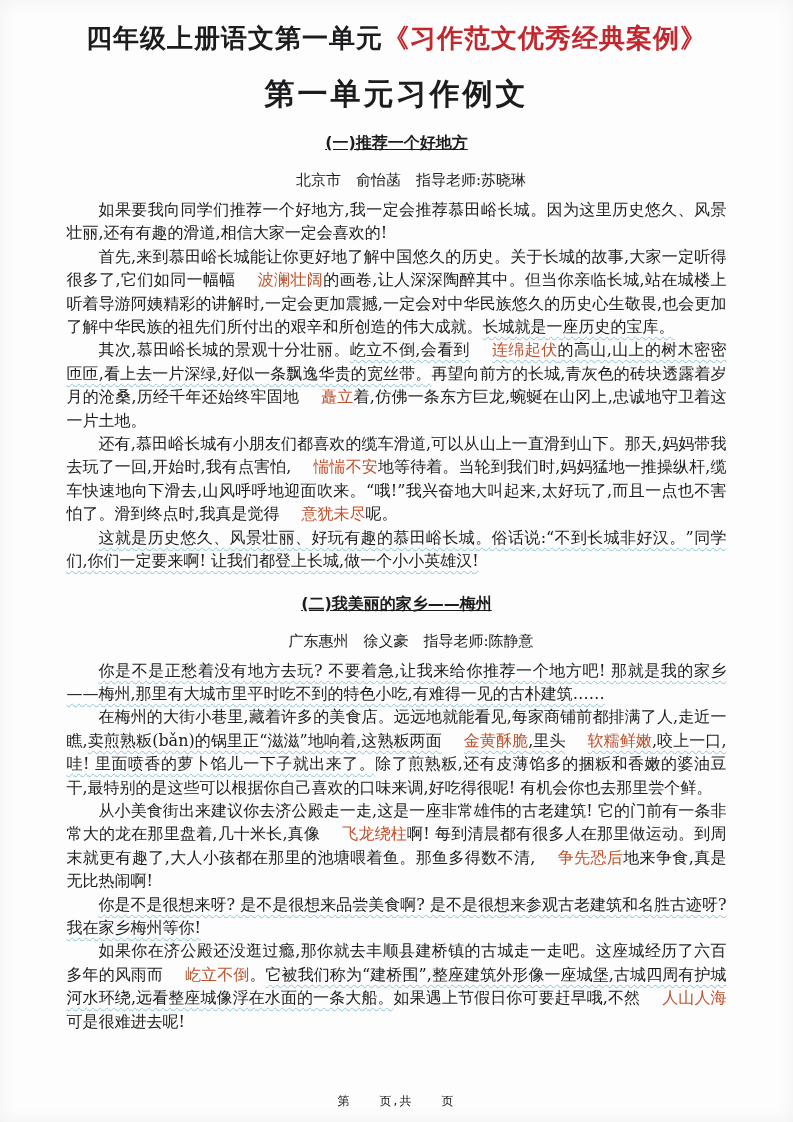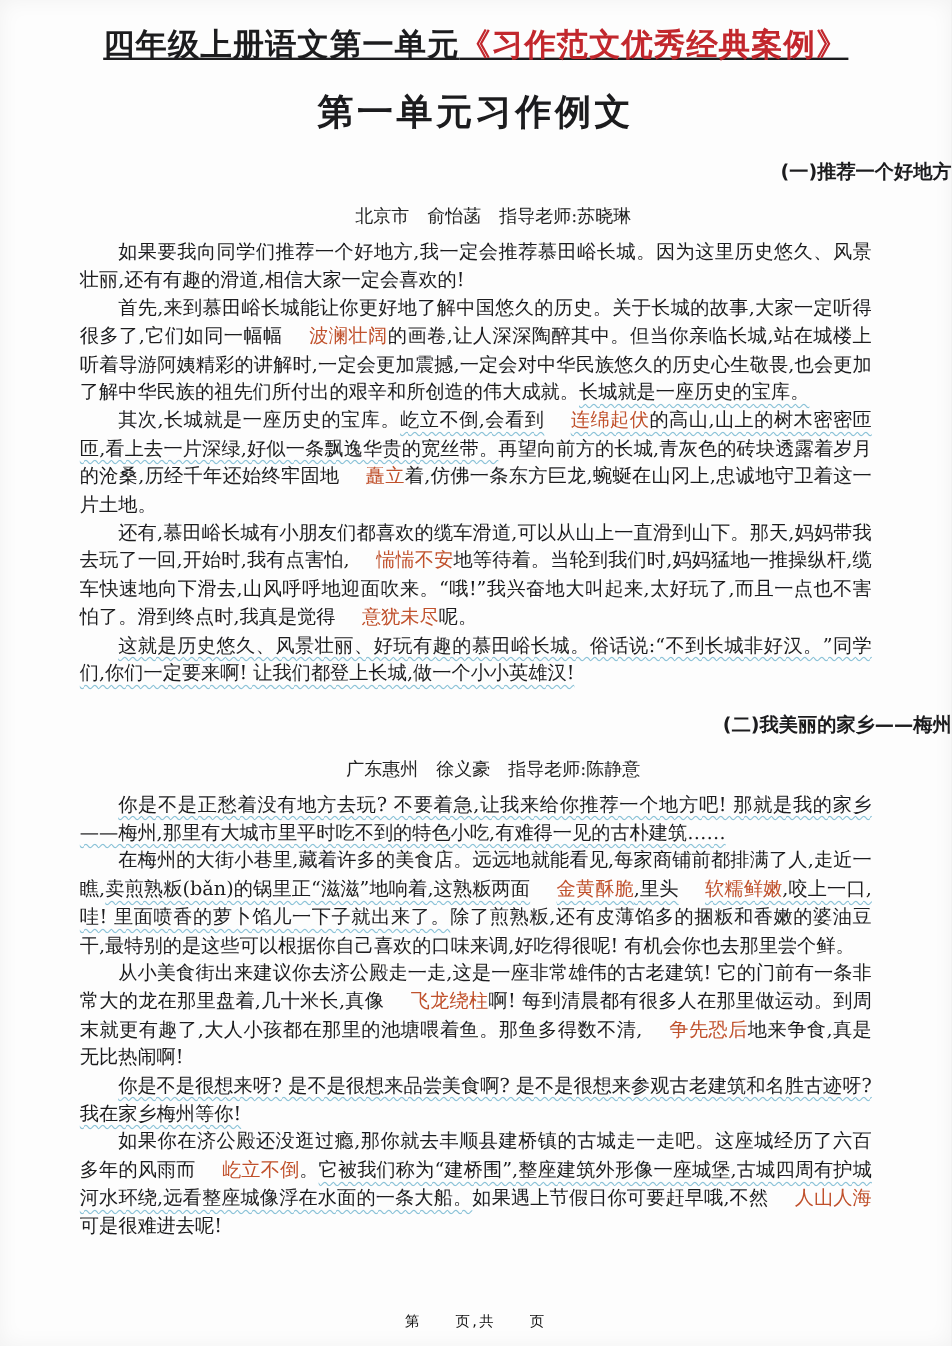--- a/index.html
+++ b/index.html
@@ -20,36 +20,36 @@
     overflow:hidden;
     box-shadow:inset 0 0 18px rgba(0,0,0,0.05);
   }
   .doc-title{
     margin:0;padding-top:22px;
     text-align:center;
     font-size:26px;line-height:32px;
     font-weight:bold;
     letter-spacing:1px;
     font-family:"DejaVu Sans",sans-serif;
-    text-decoration:underline;
   }
   .doc-title .red{color:var(--title-red);}
   .doc-subtitle{
     margin:22px 0 0 0;
     text-align:center;
     font-size:30px;line-height:36px;
     font-weight:bold;
     letter-spacing:3px;
     font-family:Liberation Sans, sans-serif;
   }
   .section-heading{
     margin:20px 0 0 0;
-    text-align:right;
+    text-align:center;
     font-size:16px;line-height:22px;
     font-weight:bold;
+    text-decoration:underline;
   }
   .byline{
     margin-top:16px;
     text-align:center;
     font-size:15px;line-height:20px;
     color:#222;
     font-family:"DejaVu Serif","Liberation Serif",serif;
     padding-left:29px;
   }
   .paragraphs{
@@ -89,21 +89,21 @@
 <div class="page">
   <h1 class="doc-title"><span>四年级上册语文第一单元</span><span class="red">《习作范文优秀经典案例》</span></h1>
   <h2 class="doc-subtitle">第一单元习作例文</h2>
 
   <div id="essay-content">
       <h3 class="section-heading">(一)推荐一个好地方</h3>
       <div class="byline">北京市　俞怡菡　指导老师:苏晓琳</div>
       <div class="paragraphs">
         <p><span>如果要我向同学们推荐一个好地方,我一定会推荐慕田峪长城。因为这里历史悠久、风景壮丽,还有有趣的滑道,相信大家一定会喜欢的!</span></p>
         <p><span>首先,来到慕田峪长城能让你更好地了解中国悠久的历史。关于长城的故事,大家一定听得很多了,它们如同一幅幅</span><span class="seg-red">波澜壮阔</span><span>的画卷,让人深深陶醉其中。但当你亲临长城,站在城楼上听着导游阿姨精彩的讲解时,一定会更加震撼,一定会对中华民族悠久的历史心生敬畏,也会更加了解中华民族的祖先们所付出的艰辛和所创造的伟大成就。</span><span class="seg-wavy">长城就是一座历史的宝库。</span></p>
-        <p><span>其次,长城就是一座历史的宝库。</span><span class="seg-wavy">屹立不倒,会看到</span><span class="seg-red seg-wavy">连绵起伏</span><span class="seg-wavy">的高山,山上的树木密密匝匝,看上去一片深绿,好似一条飘逸华贵的宽丝带。</span><span>再望向前方的长城,青灰色的砖块透露着岁月的沧桑,历经千年还始终牢固地</span><span class="seg-red">矗立</span><span>着,仿佛一条东方巨龙,蜿蜒在山冈上,忠诚地守卫着这一片土地。</span></p>
+        <p><span>其次,慕田峪长城的景观十分壮丽。</span><span class="seg-wavy">屹立不倒,会看到</span><span class="seg-red seg-wavy">连绵起伏</span><span class="seg-wavy">的高山,山上的树木密密匝匝,看上去一片深绿,好似一条飘逸华贵的宽丝带。</span><span>再望向前方的长城,青灰色的砖块透露着岁月的沧桑,历经千年还始终牢固地</span><span class="seg-red">矗立</span><span>着,仿佛一条东方巨龙,蜿蜒在山冈上,忠诚地守卫着这一片土地。</span></p>
         <p><span>还有,慕田峪长城有小朋友们都喜欢的缆车滑道,可以从山上一直滑到山下。那天,妈妈带我去玩了一回,开始时,我有点害怕,</span><span class="seg-red">惴惴不安</span><span>地等待着。当轮到我们时,妈妈猛地一推操纵杆,缆车快速地向下滑去,山风呼呼地迎面吹来。“哦!”我兴奋地大叫起来,太好玩了,而且一点也不害怕了。滑到终点时,我真是觉得</span><span class="seg-red">意犹未尽</span><span>呢。</span></p>
         <p><span class="seg-wavy">这就是历史悠久、风景壮丽、好玩有趣的慕田峪长城。俗话说:“不到长城非好汉。”同学们,你们一定要来啊! 让我们都登上长城,做一个小小英雄汉!</span></p>
       </div>
       <h3 class="section-heading">(二)我美丽的家乡——梅州</h3>
       <div class="byline">广东惠州　徐义豪　指导老师:陈静意</div>
       <div class="paragraphs">
         <p><span class="seg-wavy">你是不是正愁着没有地方去玩? 不要着急,让我来给你推荐一个地方吧! 那就是我的家乡——梅州,那里有大城市里平时吃不到的特色小吃,有难得一见的古朴建筑……</span></p>
         <p><span>在梅州的大街小巷里,藏着许多的美食店。远远地就能看见,每家商铺前都排满了人,走近一瞧,</span><span class="seg-wavy">卖煎熟粄(bǎn)的锅里正“滋滋”地响着,这熟粄两面</span><span class="seg-red seg-wavy">金黄酥脆</span><span class="seg-wavy">,里头</span><span class="seg-red seg-wavy">软糯鲜嫩</span><span class="seg-wavy">,咬上一口,哇! 里面喷香的萝卜馅儿一下子就出来了。</span><span>除了煎熟粄,还有皮薄馅多的捆粄和香嫩的婆油豆干,最特别的是这些可以根据你自己喜欢的口味来调,好吃得很呢! 有机会你也去那里尝个鲜。</span></p>
         <p><span>从小美食街出来建议你去济公殿走一走,这是一座非常雄伟的古老建筑! 它的门前有一条非常大的龙在那里盘着,几十米长,真像</span><span class="seg-red">飞龙绕柱</span><span>啊! 每到清晨都有很多人在那里做运动。到周末就更有趣了,大人小孩都在那里的池塘喂着鱼。那鱼多得数不清,</span><span class="seg-red">争先恐后</span><span>地来争食,真是无比热闹啊!</span></p>
         <p><span class="seg-wavy">你是不是很想来呀? 是不是很想来品尝美食啊? 是不是很想来参观古老建筑和名胜古迹呀? 我在家乡梅州等你!</span></p>

